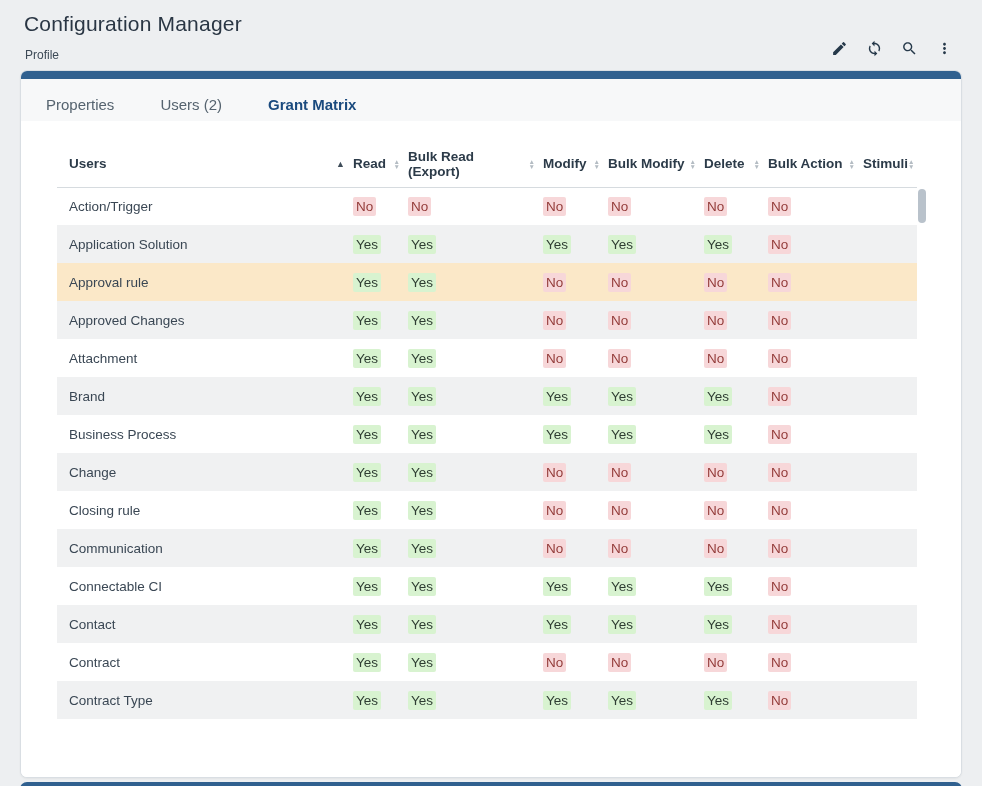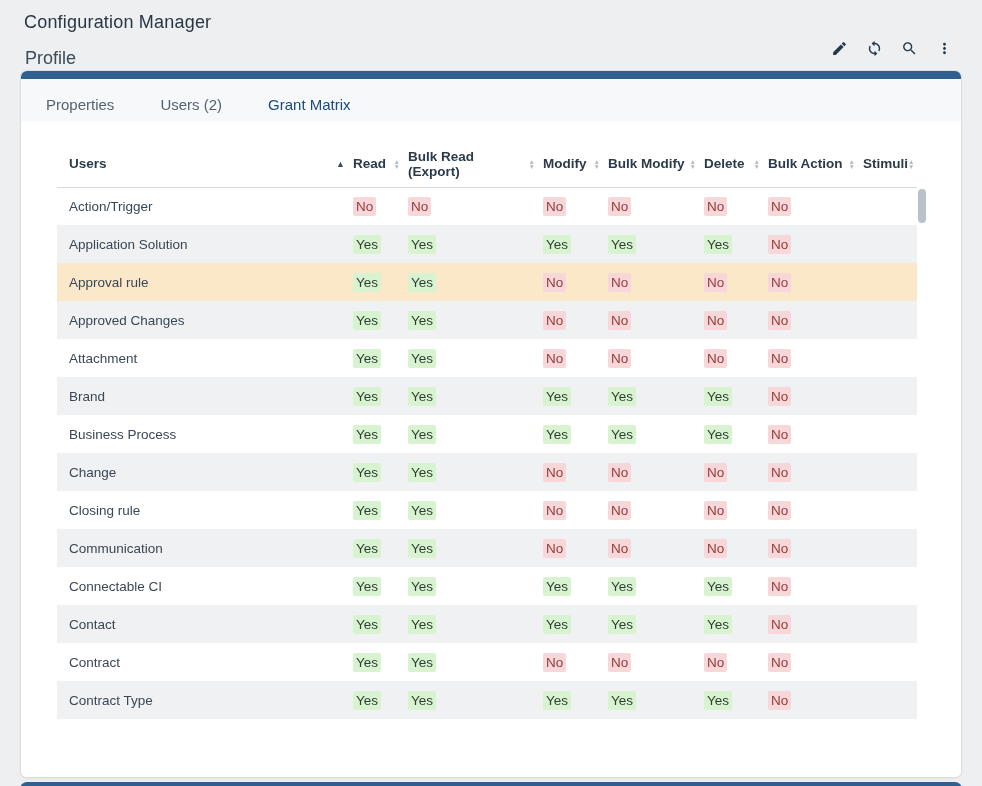--- a/index.html
+++ b/index.html
@@ -12,35 +12,35 @@
   *{margin:0;padding:0;box-sizing:border-box;}
   html,body{width:982px;height:786px;overflow:hidden;}
   body{
     position:relative;
     background:var(--page-bg);
     font-family:"Liberation Sans","DejaVu Sans",sans-serif;
     color:var(--row-text);
   }
   
   .page-header{position:absolute;top:0;left:0;width:982px;height:70px;}
-  .page-title{position:absolute;top:12px;left:24px;font-size:18px;font-weight:500;color:var(--title-text);letter-spacing:.2px;}
-  .page-subtitle{position:absolute;top:48px;left:25px;font-size:18px;color:#3d4a57;}
+  .page-title{position:absolute;top:12px;left:24px;font-size:21px;font-weight:500;color:var(--title-text);letter-spacing:.2px;}
+  .page-subtitle{position:absolute;top:48px;left:25px;font-size:12px;color:#3d4a57;}
   .toolbar{position:absolute;top:40px;right:28px;display:flex;gap:15px;align-items:center;}
   .icon-btn{width:20px;height:20px;border:none;background:transparent;cursor:pointer;display:flex;align-items:center;justify-content:center;padding:0;}
   .icon-btn svg{width:17px;height:17px;fill:var(--icon-color);}
   
   .card{
     position:absolute;top:70px;left:20px;width:942px;height:708px;
     background:var(--card-bg);border:1px solid var(--card-border);border-radius:7px;
     box-shadow:0 1px 2px rgba(0,0,0,.05);overflow:hidden;
   }
   .card-topbar{height:8px;background:var(--accent);}
   .tabs{height:52px;display:flex;align-items:center;background:var(--tab-bar-bg);padding-left:2px;border-bottom:1px solid #eef1f3;}
   .tab{padding:0 23px;height:100%;display:flex;align-items:center;font-size:15px;color:var(--tab-inactive);cursor:pointer;}
-  .tab.active{color:var(--tab-active);font-weight:normal;}
+  .tab.active{color:var(--tab-active);font-weight:bold;}
   .content{position:absolute;top:50px;left:0;right:0;bottom:0;padding:20px 0 0 36px;background:#fff;}
   
   table{border-collapse:collapse;table-layout:fixed;width:860px;}
   th{font-size:13.5px;font-weight:bold;color:var(--header-text);text-align:left;height:46px;vertical-align:middle;border-bottom:1px solid #d6dbdf;cursor:pointer;}
   .th-inner{display:flex;align-items:center;justify-content:space-between;padding-right:8px;}
   th:first-child .th-inner{padding-left:12px;}
   .sort{display:inline-flex;flex-direction:column;line-height:0;}
   .sort.asc{font-size:9px;color:var(--sort-active);}
   .sort.both i{font-style:normal;font-size:6.5px;line-height:5px;color:var(--sort-inactive);}
   tbody tr{height:38px;}

